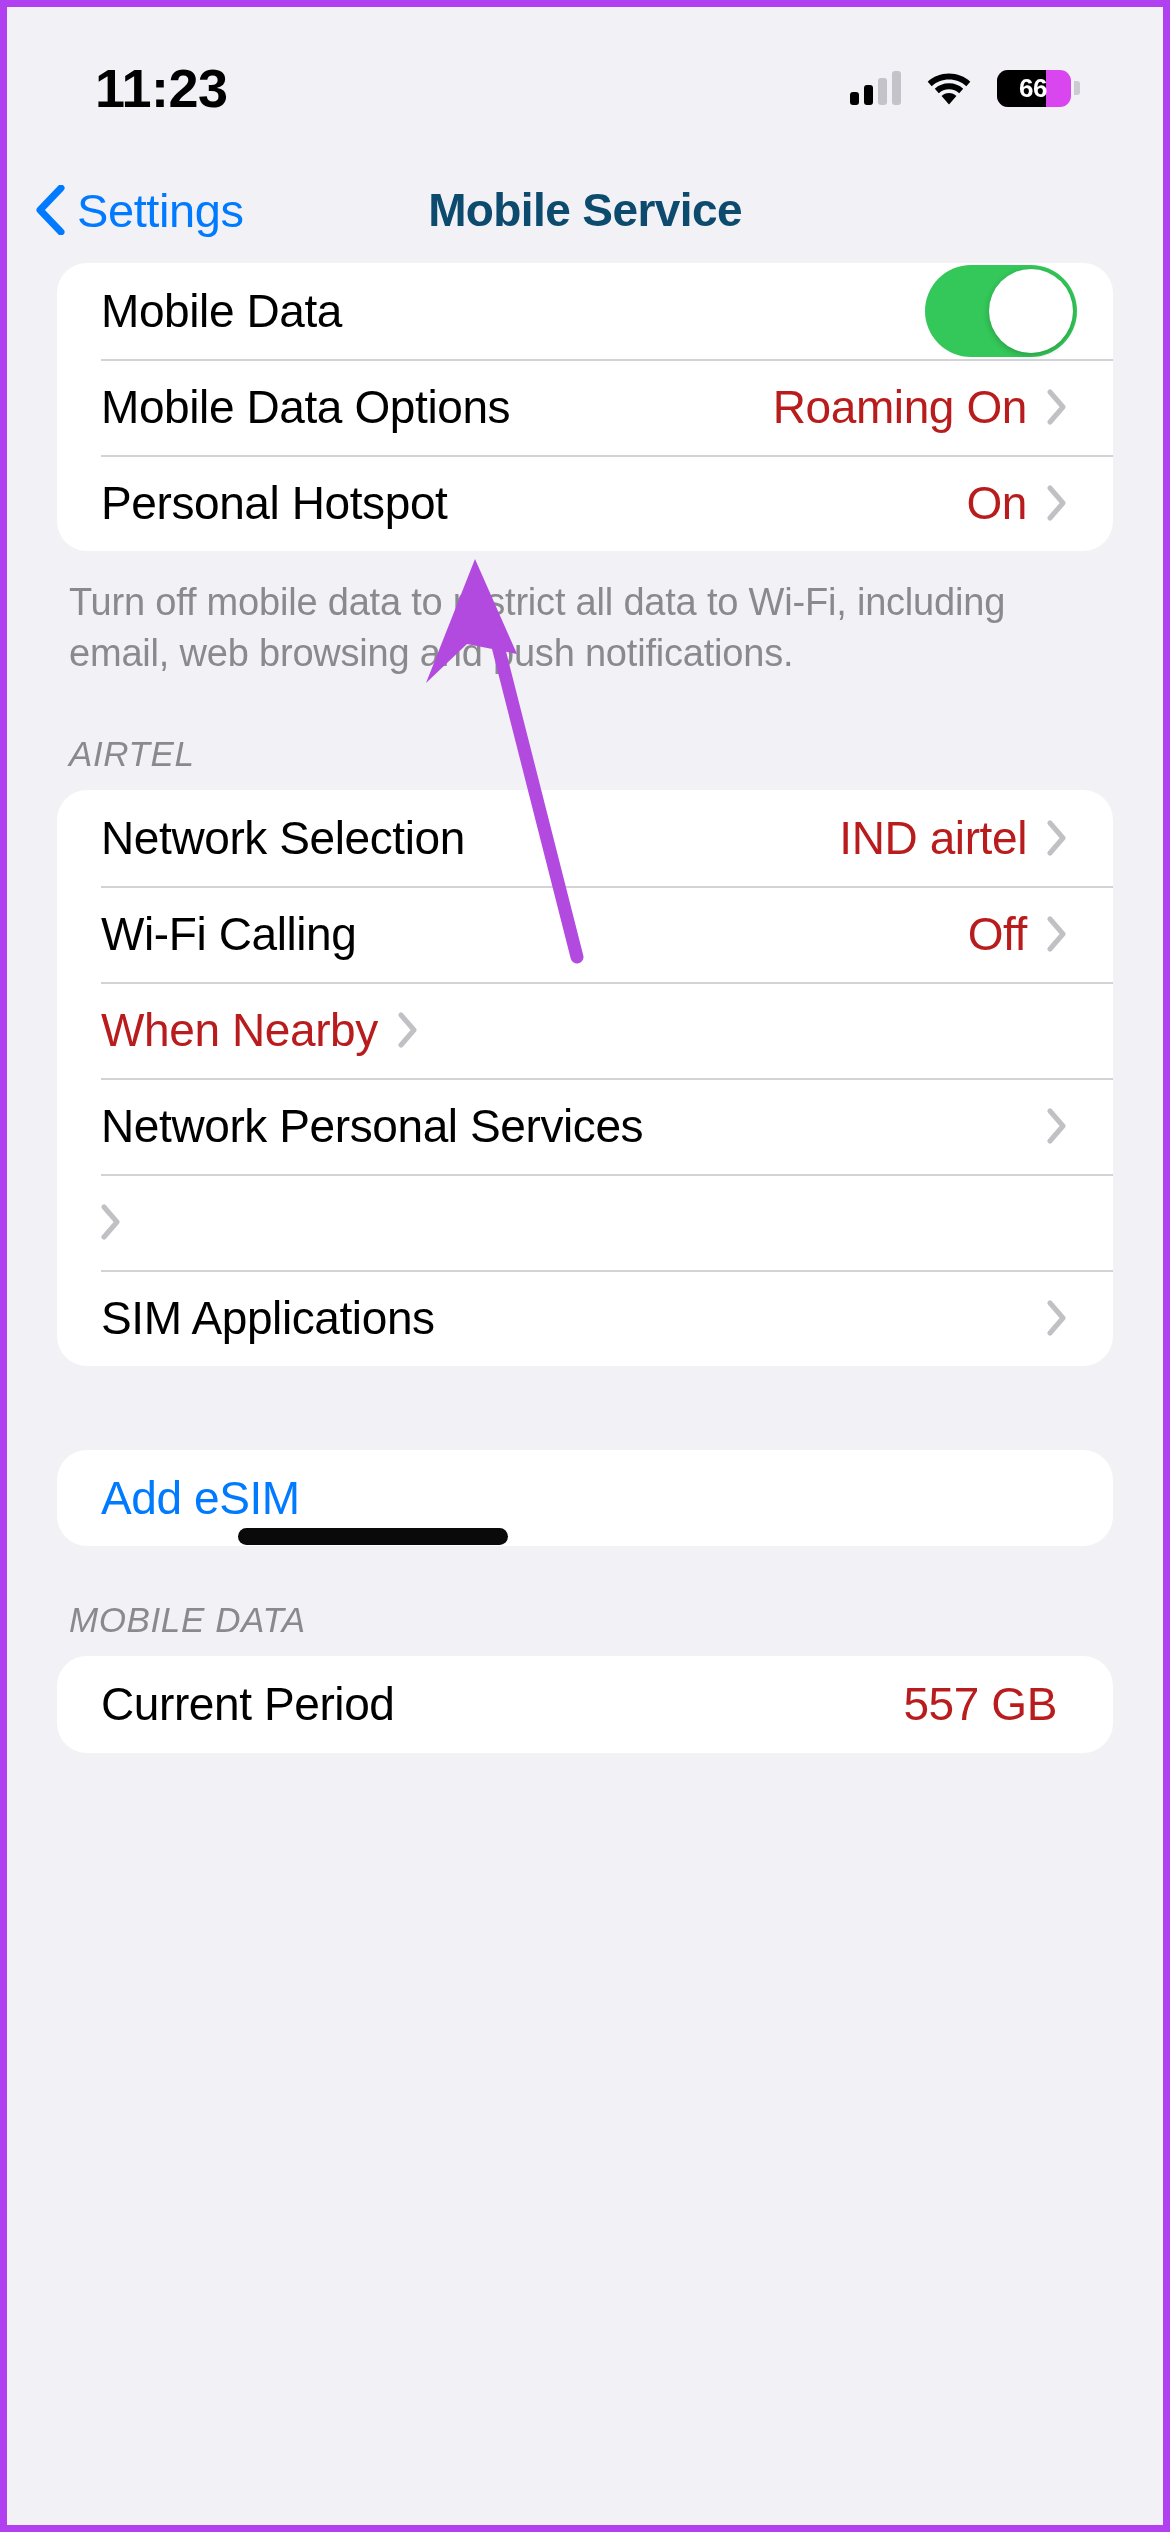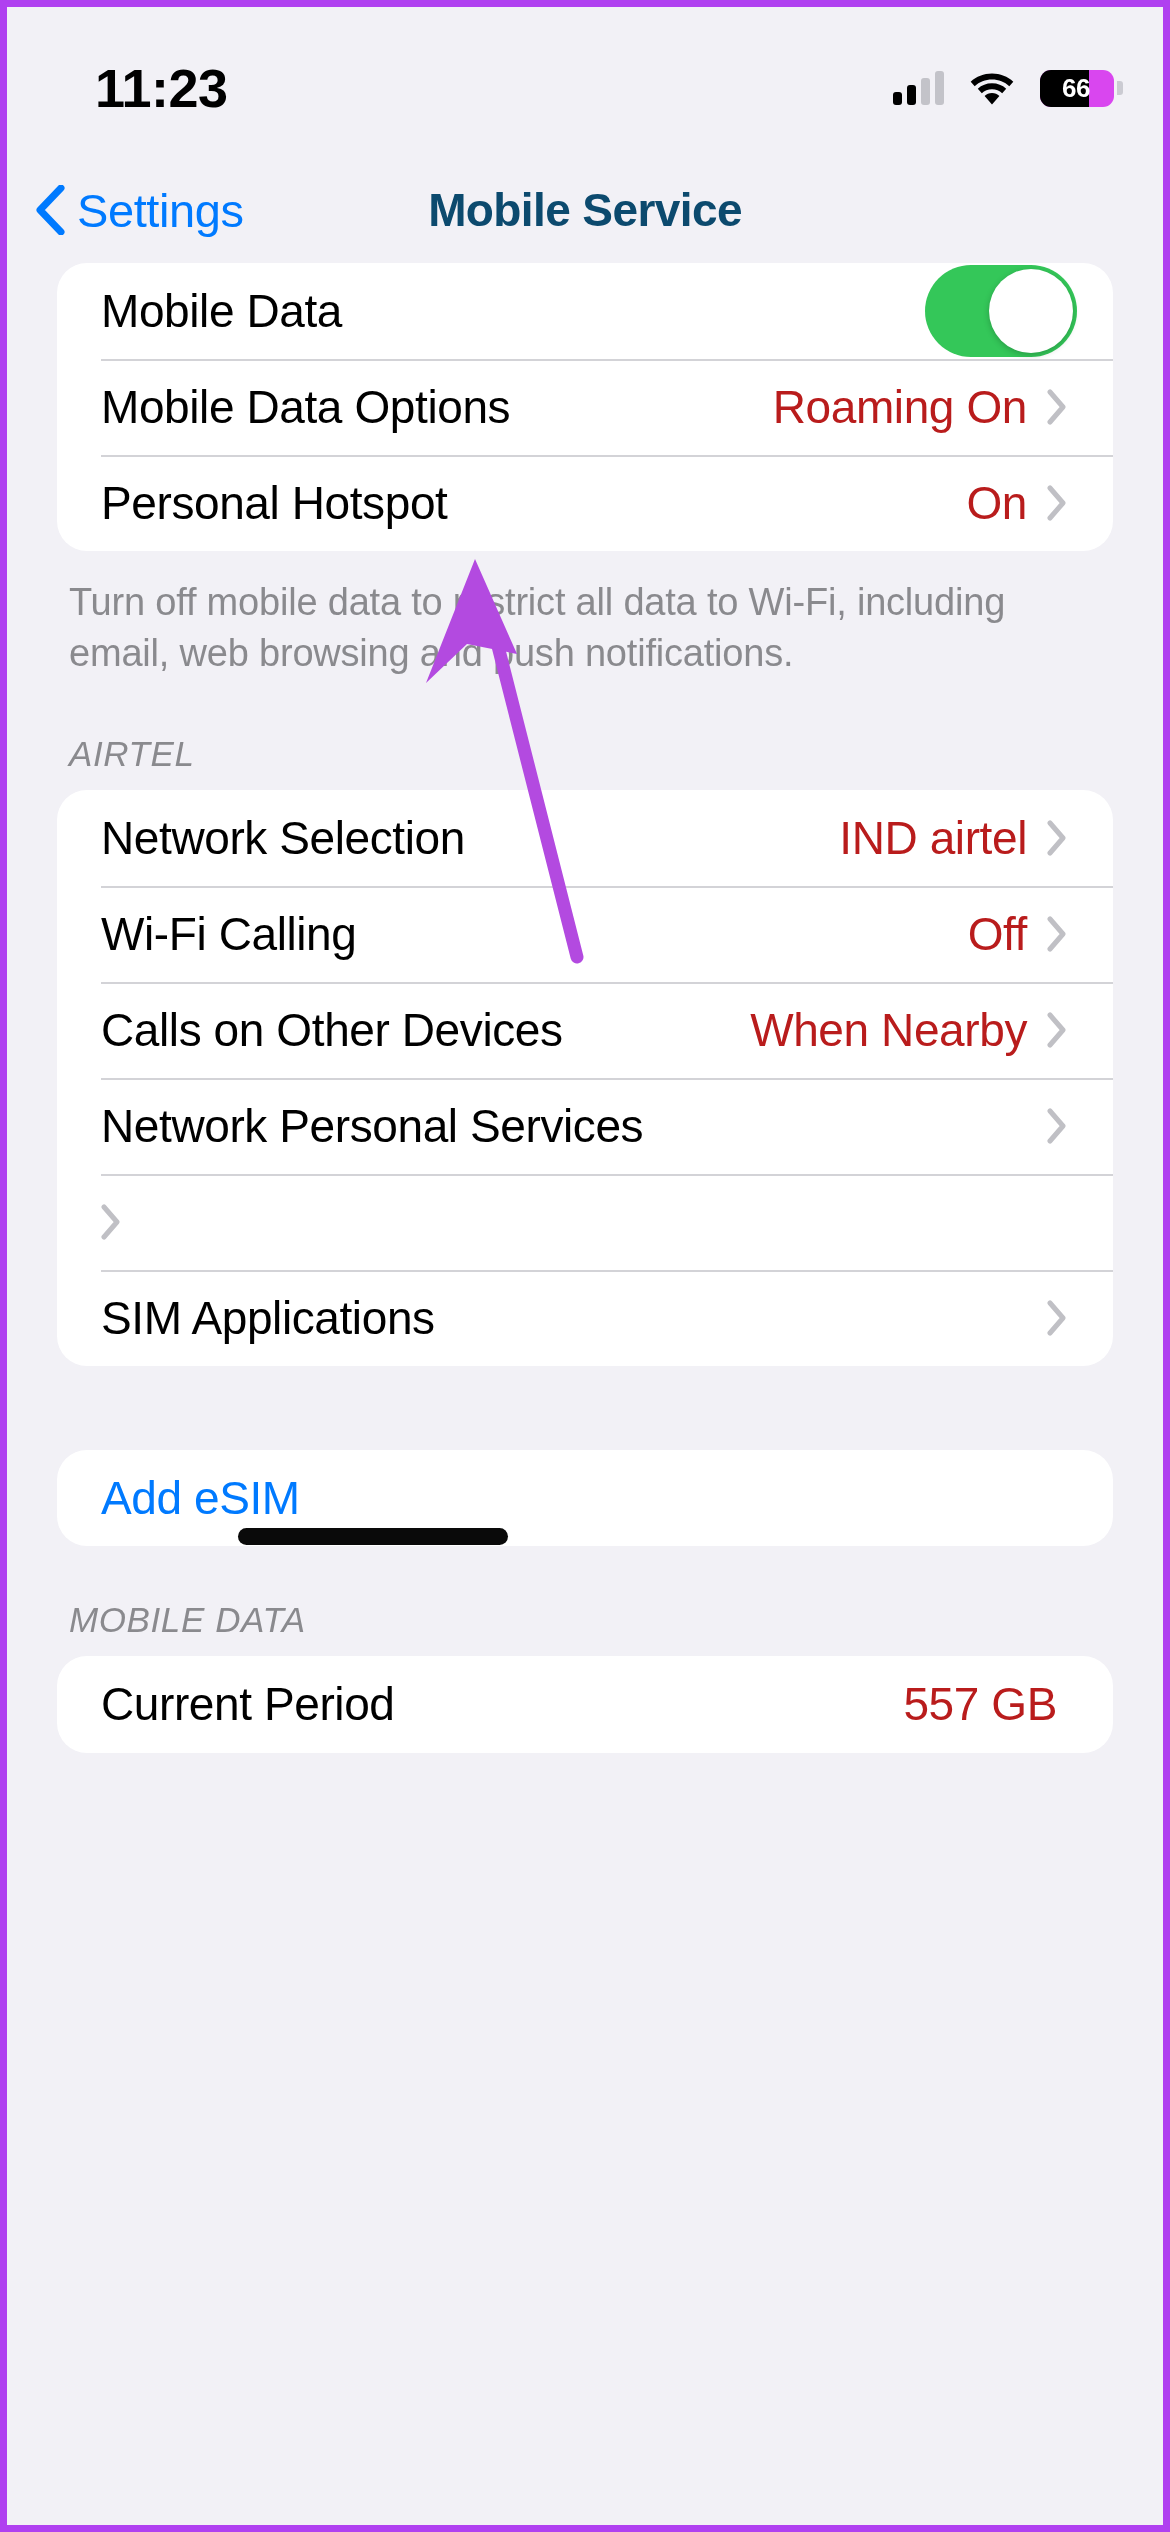--- a/index.html
+++ b/index.html
@@ -16,21 +16,21 @@
     background:#f2f1f6;
     border:7px solid #b040f0;
     overflow:hidden;
   }
 
   
   #status-bar {
     position:absolute; top:0; left:0;
     width:100%; height:150px;
     display:flex; align-items:center; justify-content:space-between;
-    padding:0 49px 0 88px;
+    padding:0 92px 0 88px;
   }
   #status-time {
     font-size:54px; font-weight:700; color:#000;
     letter-spacing:-0.5px; line-height:1;
     padding-top:12px;
   }
   #status-right {
     display:flex; align-items:center; gap:26px;
     padding-top:12px;
   }
@@ -295,21 +295,20 @@
         <span class="row-value">Off</span>
         <span class="chev">
           <svg width="20" height="36" viewBox="0 0 20 36">
               <path d="M3 3 L16 18 L3 33" stroke="#c0c0c5" stroke-width="5" stroke-linecap="round" stroke-linejoin="round" fill="none"></path>
             </svg>
         </span>
       </div>
 
       <div class="row">
         <span class="sep"></span>
-        <span class="row-label">Calls on Other Devices</span>
         <span class="row-value">When Nearby</span>
         <span class="chev">
           <svg width="20" height="36" viewBox="0 0 20 36">
               <path d="M3 3 L16 18 L3 33" stroke="#c0c0c5" stroke-width="5" stroke-linecap="round" stroke-linejoin="round" fill="none"></path>
             </svg>
         </span>
       </div>
 
       <div class="row">
         <span class="sep"></span>

